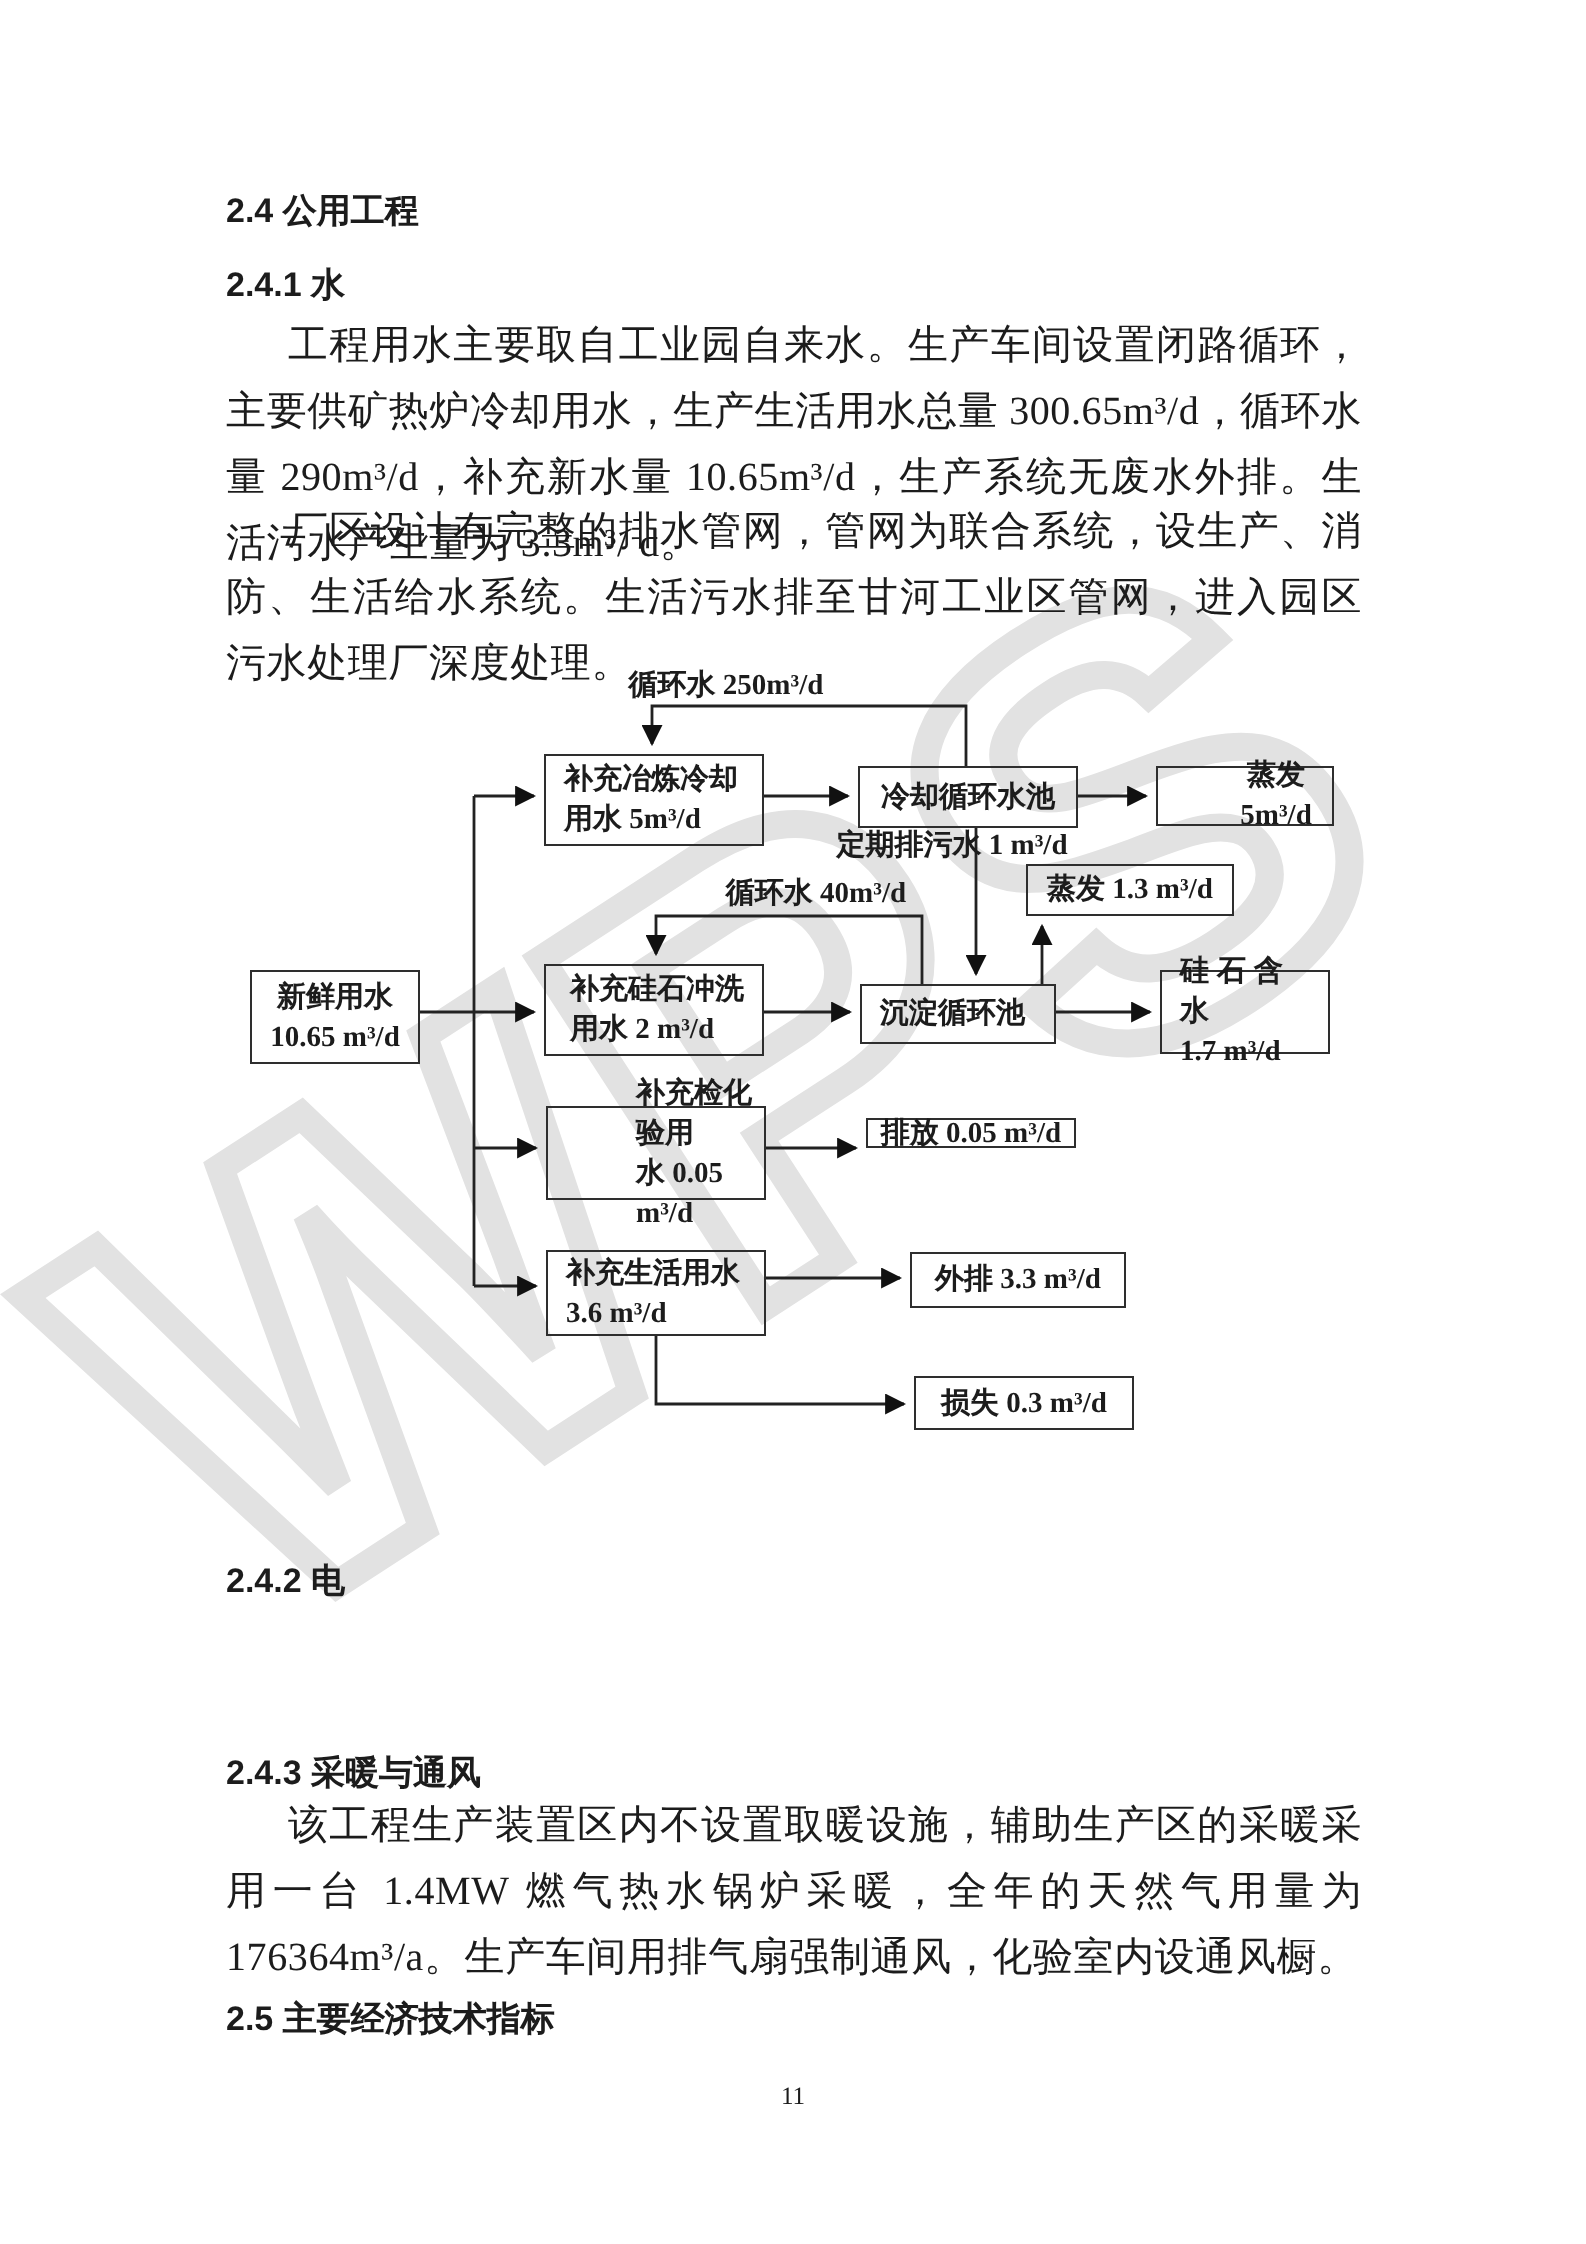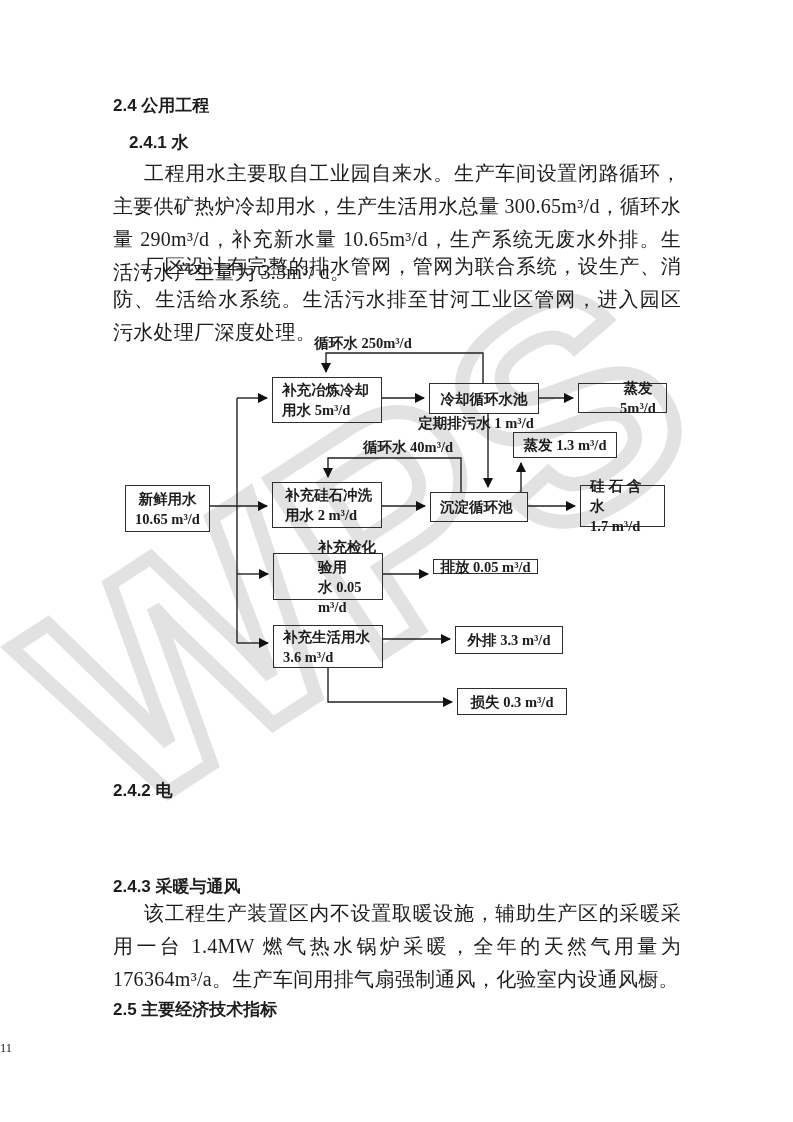--- a/index.html
+++ b/index.html
@@ -17,21 +17,21 @@
   }
   .para{
     width:568px;font-size:20px;line-height:33px;text-align:justify;
     text-indent:31px;letter-spacing:0.3px;
   }
   .caption{
     width:580px;text-align:center;font-size:16px;line-height:22px;
   }
   .caption .gap{display:inline-block;width:38px;}
   .pagenum{
-    width:793px;text-align:left;font-size:12.5px;line-height:16px;
+    width:793px;text-align:center;font-size:12.5px;line-height:16px;
   }
   
   #diagram{left:110px;top:335px;width:580px;height:400px;position:absolute;font-weight:bold;}
   #diagram svg.lines{position:absolute;left:0;top:0;}
   .dbox{
     position:absolute;border:1.5px solid #2e2e2e;background:transparent;
     font-size:14.5px;line-height:20px;display:flex;flex-direction:column;
     justify-content:center;box-sizing:border-box;
   }
   .dbox.left{align-items:flex-start;padding-left:9px;padding-right:4px;}
@@ -51,21 +51,21 @@
 <div class="layer" id="wm">
   <svg width="793" height="1122">
     <text x="385" y="640" text-anchor="middle" transform="rotate(-33 385 580)" class="wm-text" font-size="300" fill="#ffffff" stroke="#e2e2e2" stroke-width="14" letter-spacing="6">WPS</text>
   </svg>
 </div>
 
 <div class="layer" id="content">
 
   <div class="abs sec-head" style="left:113px;top:95px;">2.4 公用工程</div>
 
-  <div class="abs sec-head" style="left:113px;top:132px;margin-left:16px;">2.4.1 水</div>
+  <div class="abs sec-head" style="left:113px;top:132px;">2.4.1 水</div>
 
   <div class="abs para" style="left:113px;top:157px;">工程用水主要取自工业园自来水。生产车间设置闭路循环，主要供矿热炉冷却用水，生产生活用水总量 300.65m³/d，循环水量 290m³/d，补充新水量 10.65m³/d，生产系统无废水外排。生活污水产生量为 3.3m³/ d。</div>
 
   <div class="abs para" style="left:113px;top:250px;">厂区设计有完整的排水管网，管网为联合系统，设生产、消防、生活给水系统。生活污水排至甘河工业区管网，进入园区污水处理厂深度处理。</div>
 
   <div id="diagram">
     <svg class="lines" width="580" height="400" viewBox="0 0 580 400">
       <defs>
         <marker id="arr" viewBox="0 0 10 10" refX="9" refY="5" markerWidth="7.5" markerHeight="7.5" orient="auto-start-reverse">
           <path d="M0,0 L10,5 L0,10 z" fill="#111"></path>

